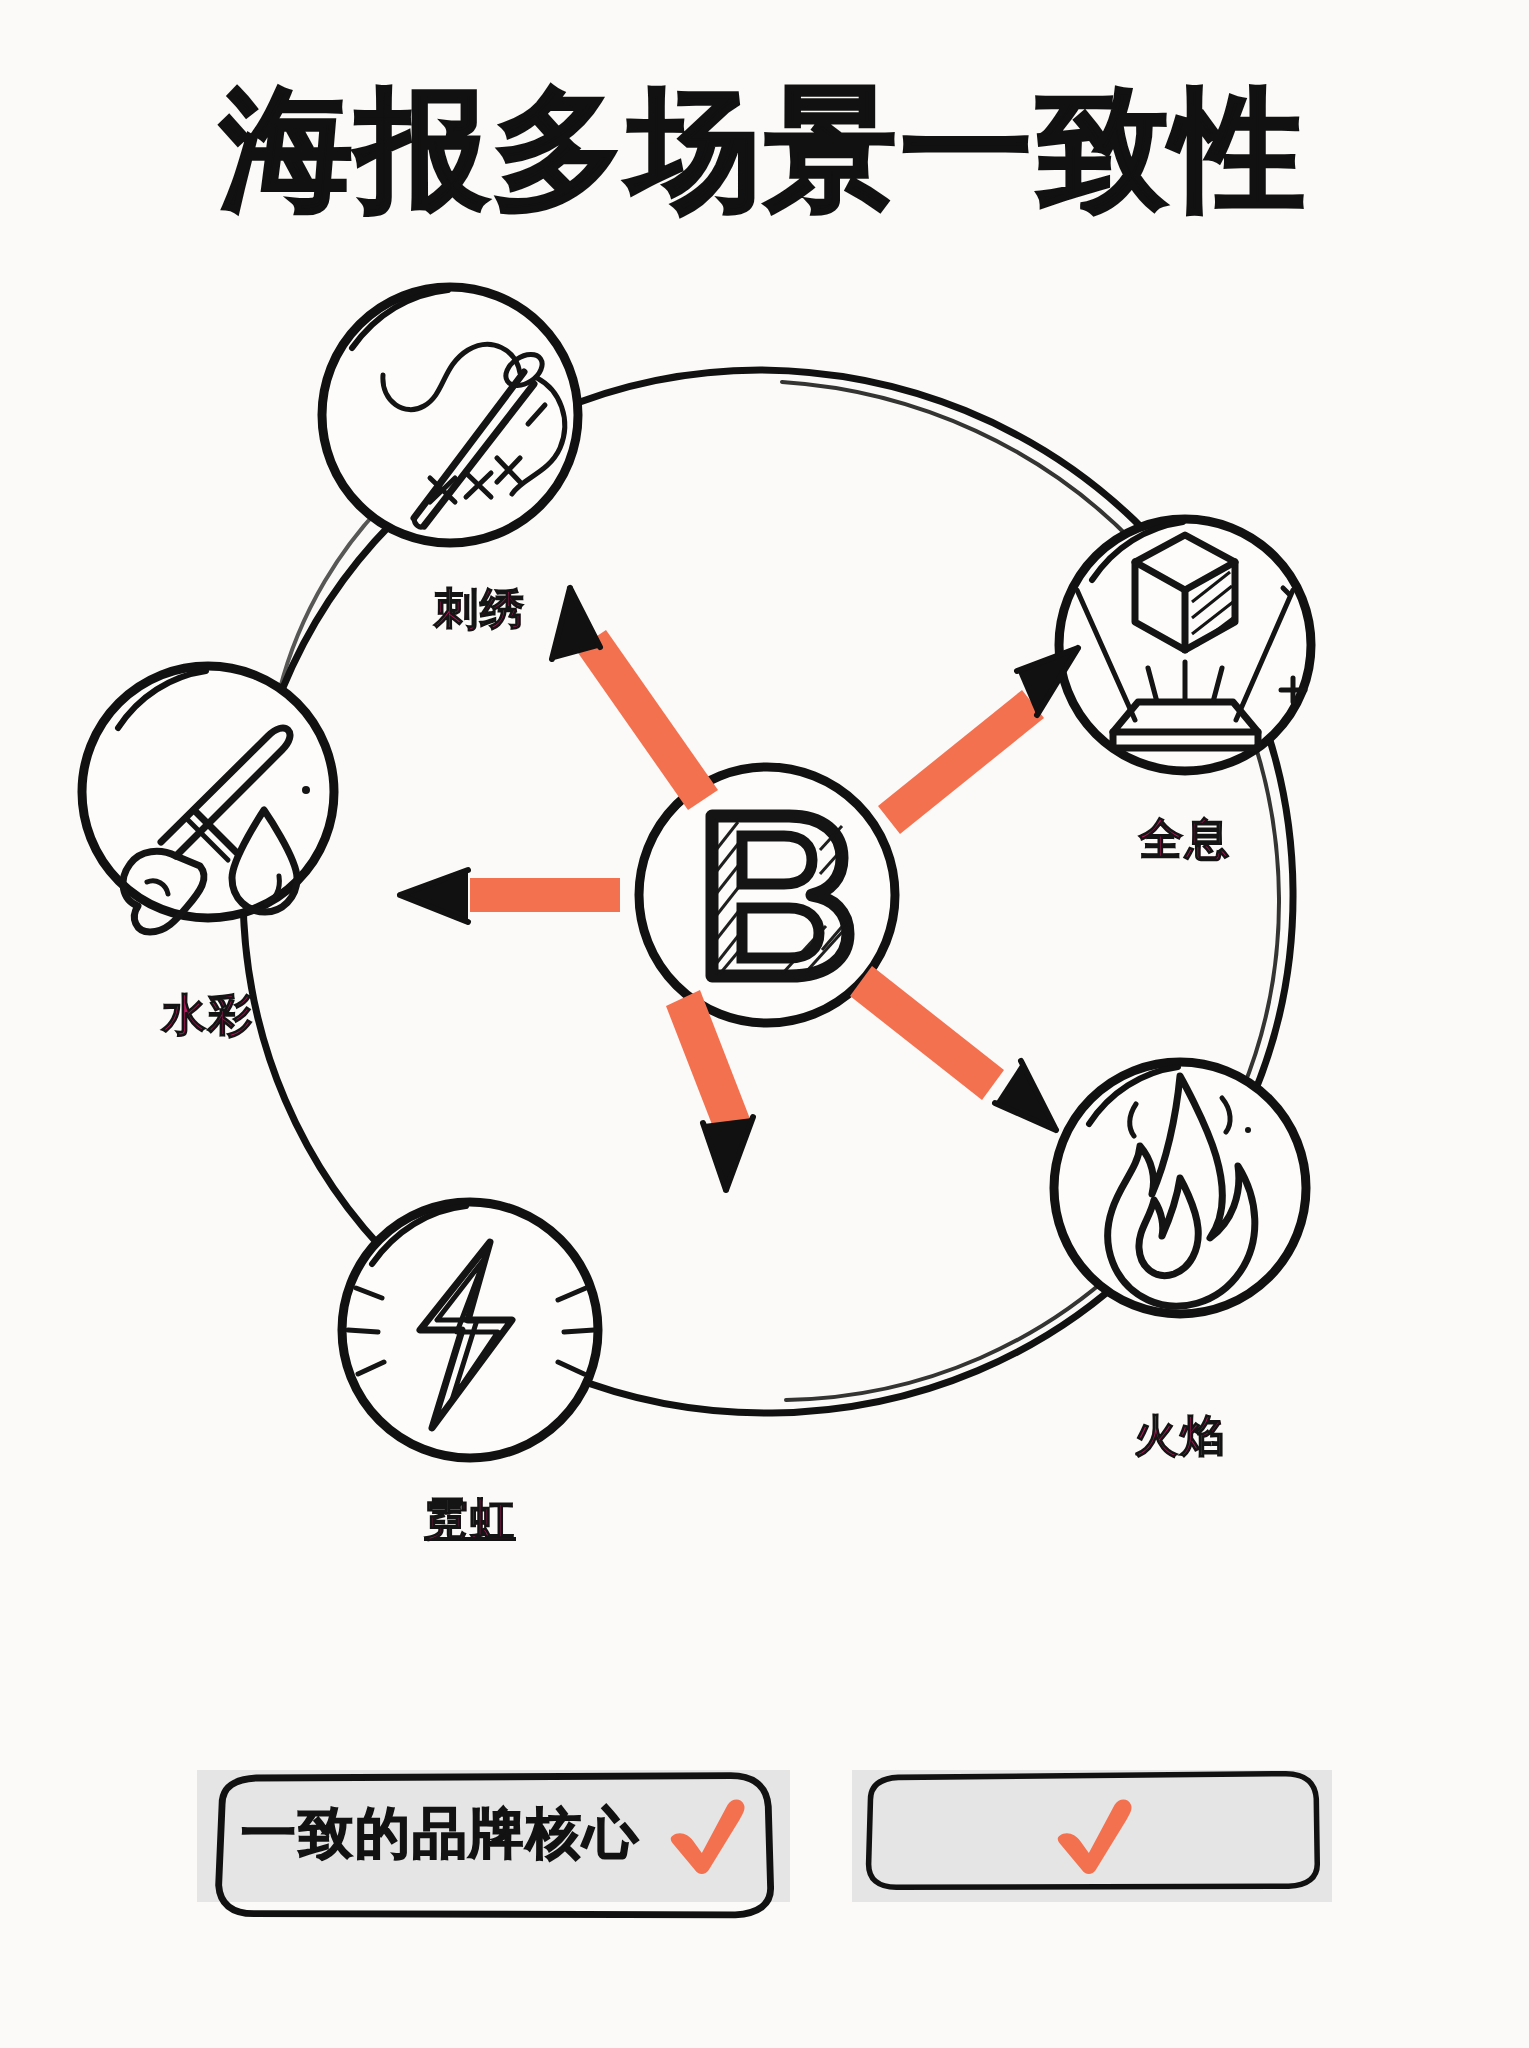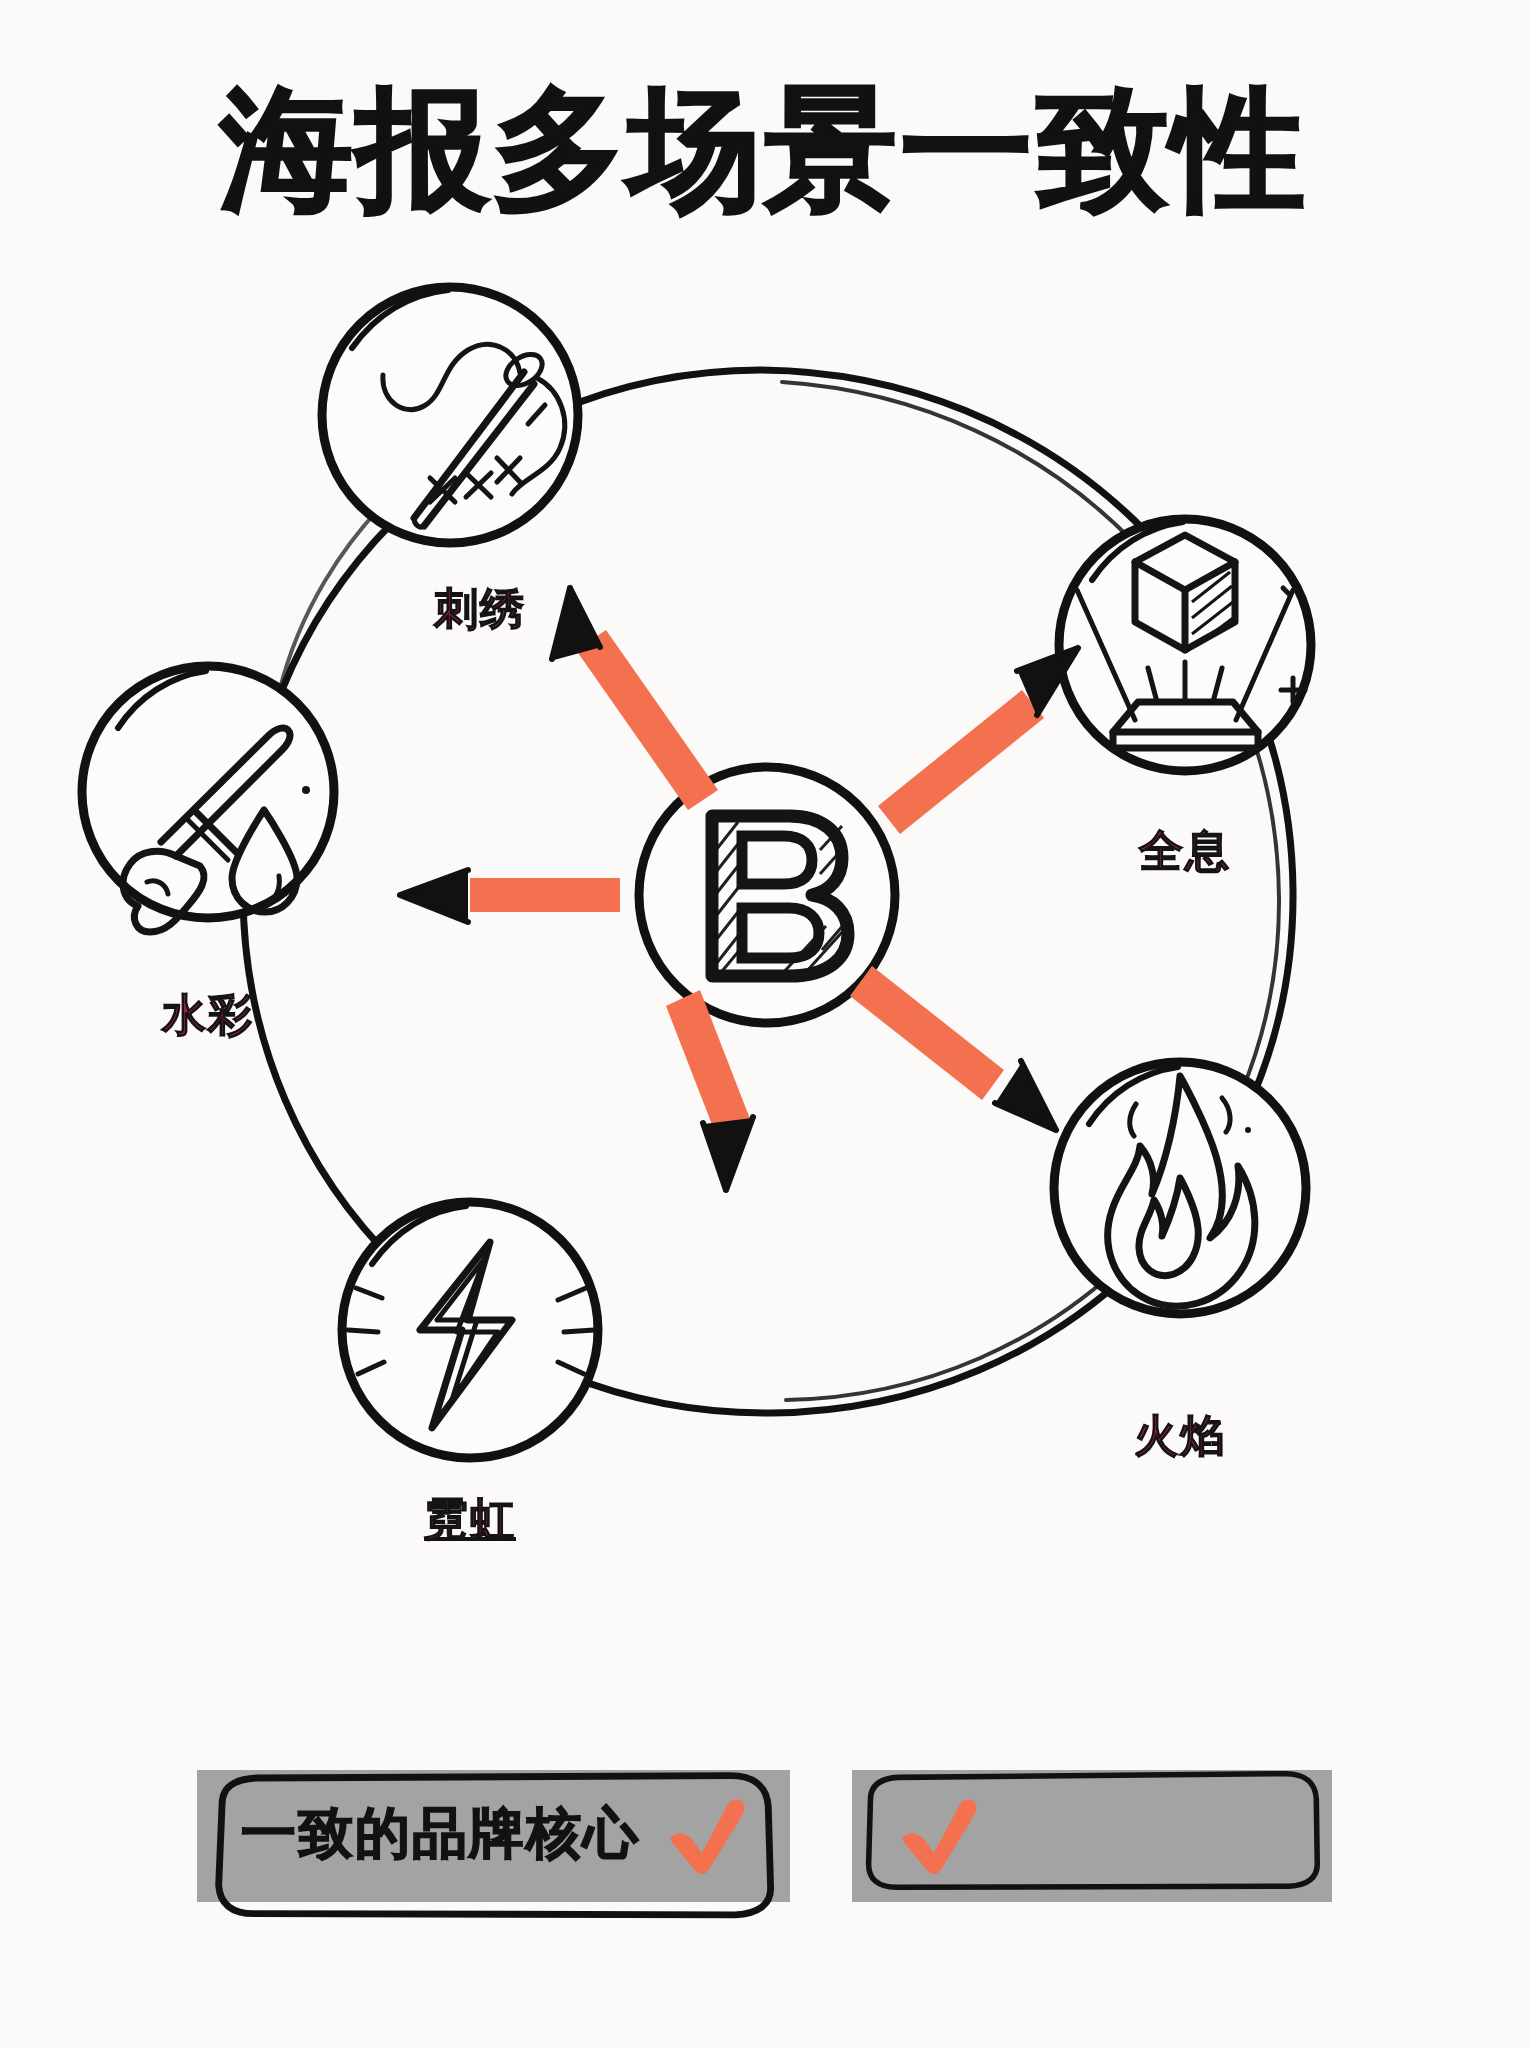--- a/index.html
+++ b/index.html
@@ -57,26 +57,26 @@
     left: 0; top: 1770px;
     width: 1529px;
     display: flex;
     justify-content: center;
     gap: 62px;
   }
   .badge {
     position: relative;
     display: flex;
     align-items: center;
-    justify-content: flex-start;
+    justify-content: center;
     gap: 24px;
     padding: 26px 40px 30px 44px;
     min-width: 480px;
     height: 132px;
-    background: #a3a3a3;
+    background: #e5e5e5;
   }
   .badge-frame {
     position: absolute;
     inset: 0;
     pointer-events: none;
   }
   .badge-text {
     font-size: 55px;
     font-weight: 700;
     color: #121212;
@@ -341,21 +341,21 @@
 
       <g>
         <path class="accent" stroke="none" d="M 700 740 L 752 874 L 718 890 L 666 756 Z"></path>
         <path fill="#111111" stroke="none" d="M 726 940 L 704 874 L 752 868 Z"></path>
         <path fill="none" stroke="#111111" stroke-width="6" stroke-linecap="round" d="M 726 940 L 703 873 M 726 940 L 753 867"></path>
       </g>
     </svg>
 
     <div class="node-label" style="left:380px; top:330px; width:200px;">刺绣</div>
 
-    <div class="node-label" style="left:1085px; top:560px; width:200px;margin-top:12px;">全息</div>
+    <div class="node-label" style="left:1085px; top:560px; width:200px;">全息</div>
 
     <div class="node-label" style="left:108px; top:736px; width:200px;">水彩</div>
 
     <div class="node-label" style="left:1080px; top:1157px; width:200px;">火焰</div>
 
     <div class="node-label" style="left:370px; top:1240px; width:200px;text-decoration:underline;">霓虹</div>
   </div>
 
   <div id="badges">
 

